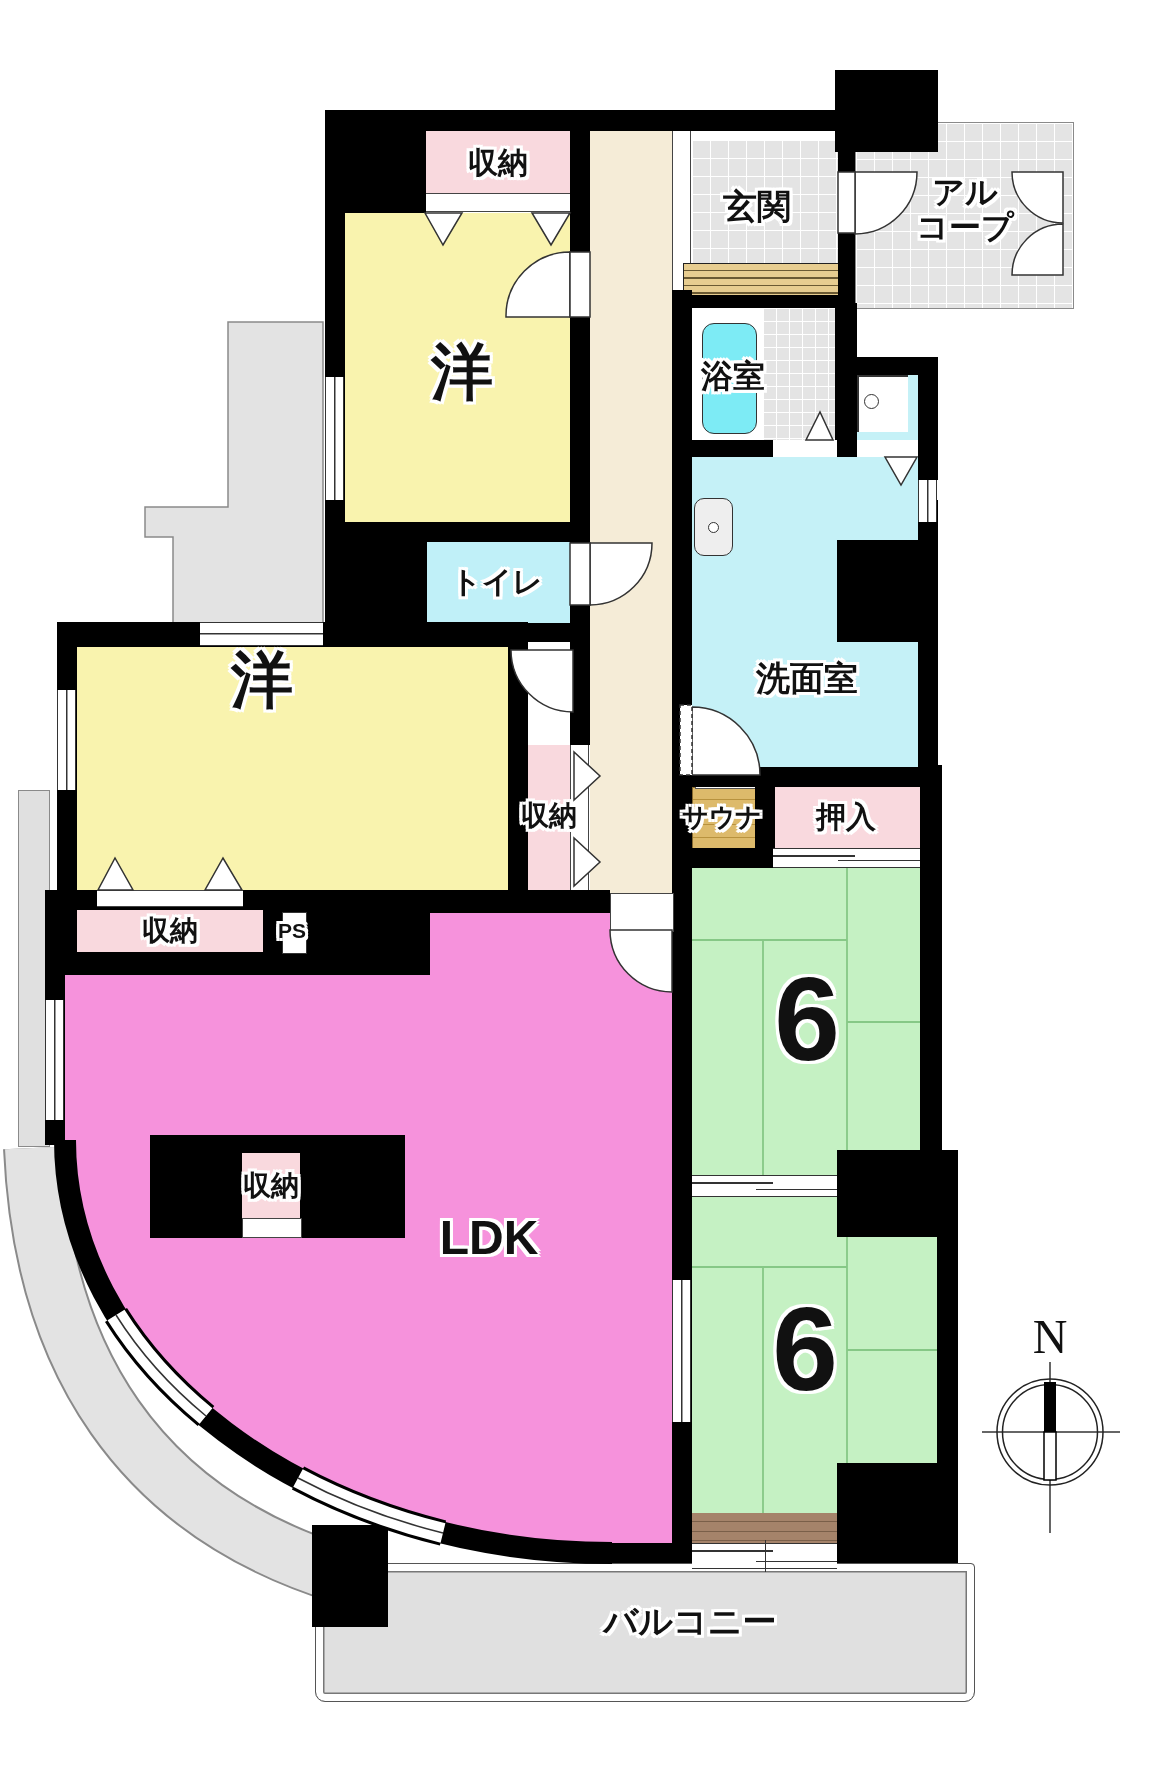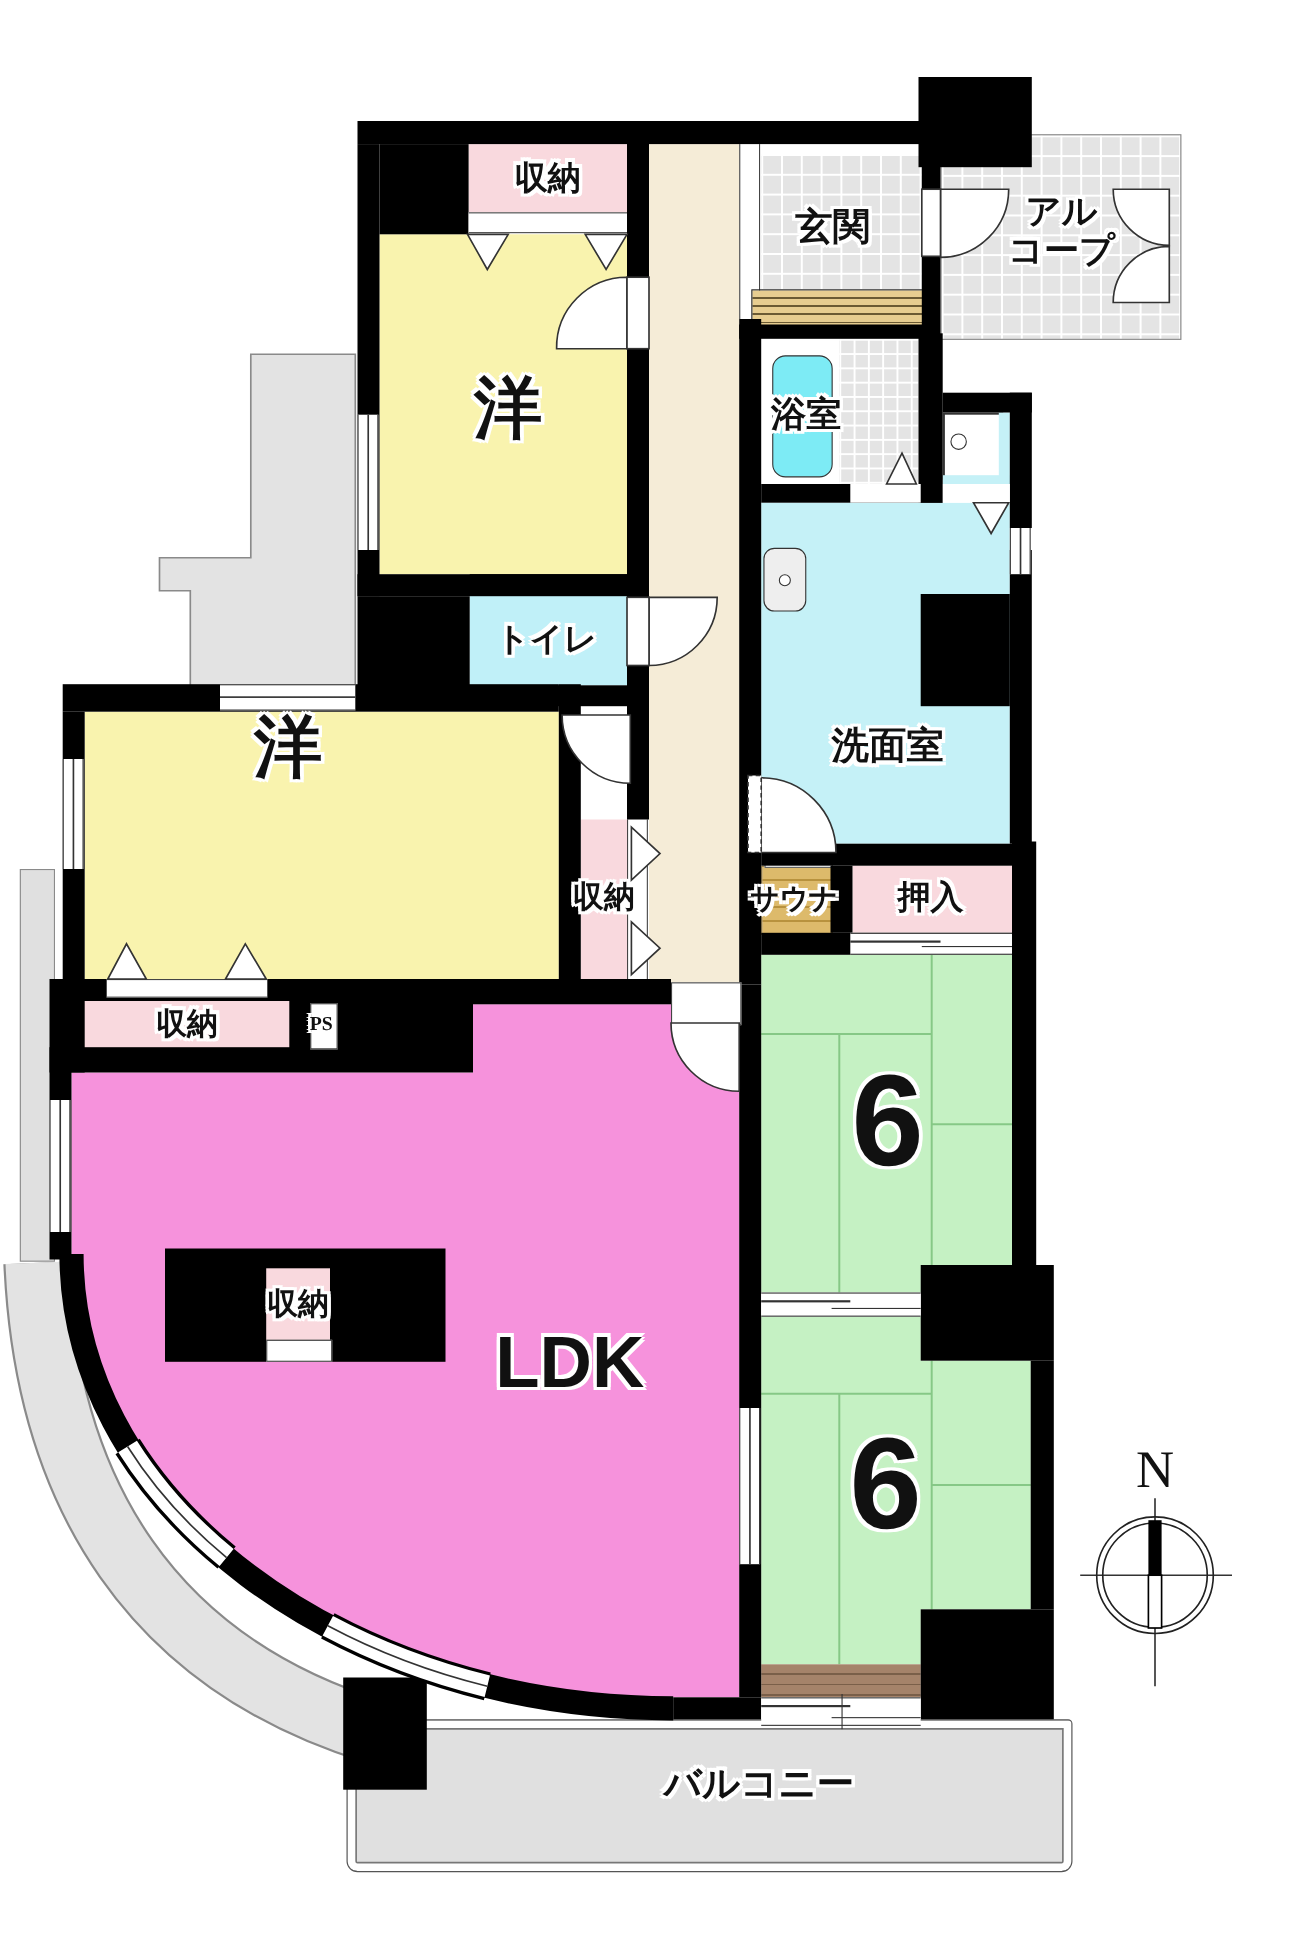--- a/index.html
+++ b/index.html
@@ -237,20 +237,20 @@
     <span>コープ</span>
   </div>
   <div class="lbl" style="left:733px;top:377px;font-size:32px;">浴室</div>
   <div class="lbl" style="left:497px;top:581px;font-size:30px;">トイレ</div>
   <div class="lbl" style="left:807px;top:679px;font-size:34px;">洗面室</div>
   <div class="lbl" style="left:722px;top:817px;font-size:26px;">サウナ</div>
   <div class="lbl" style="left:846px;top:816px;font-size:30px;">押入</div>
   <div class="lbl" style="left:549px;top:816px;font-size:28px;">収納</div>
   <div class="lbl" style="left:262px;top:680px;font-size:62px;">洋</div>
   <div class="lbl" style="left:170px;top:931px;font-size:28px;">収納</div>
-  <div class="lbl" style="left:292px;top:931px;font-size:18px;font-family:Liberation Serif, serif;">PS</div>
+  <div class="lbl" style="left:292px;top:931px;font-size:21px;">PS</div>
   <div class="lbl" style="left:271px;top:1186px;font-size:28px;">収納</div>
-  <div class="lbl" style="left:518px;top:1238px;font-size:66px;">LDK</div>
+  <div class="lbl" style="left:489px;top:1238px;font-size:48px;">LDK</div>
   <div class="lbl" style="left:807px;top:1020px;font-size:118px;">6</div>
   <div class="lbl" style="left:805px;top:1350px;font-size:118px;">6</div>
   <div class="lbl" style="left:690px;top:1622px;font-size:34px;">バルコニー</div>
   <div class="lbl serif" style="left:1050px;top:1337px;font-size:48px;">N</div>
 </div>
 
 </body></html>

